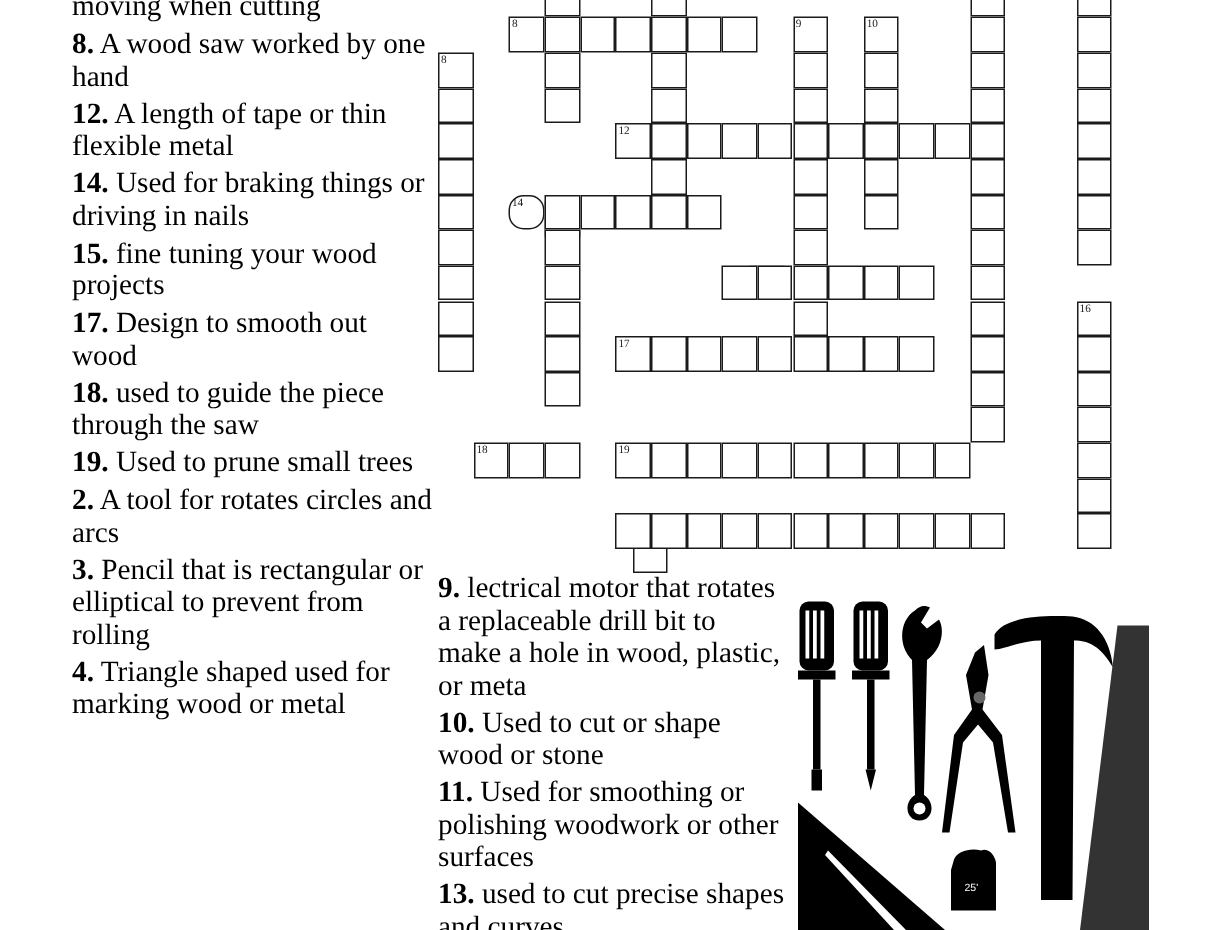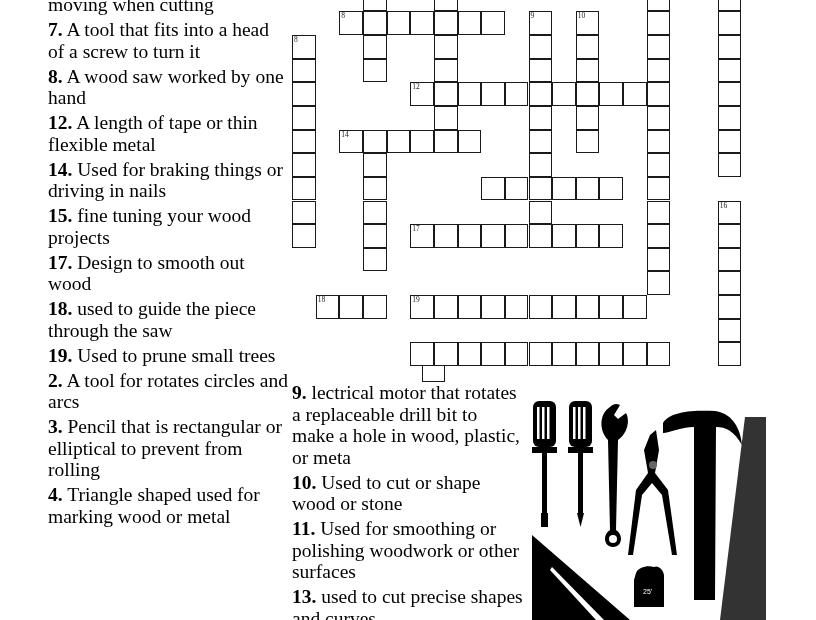--- a/index.html
+++ b/index.html
@@ -12,21 +12,20 @@
   .grid { position:absolute; left:0; top:0; width:816px; height:380px; }
   .cell { position:absolute; width:23.65px; height:23.65px; box-sizing:border-box; border:1.3px solid #1a1a1a; background:#fff; }
   .num { position:absolute; left:1px; top:0px; font-size:7.5px; line-height:8px; font-family:"Liberation Serif", serif; color:#222; }
   .tools { position:absolute; left:530px; top:395px; width:240px; height:225px; }
 </style>
 </head>
 <body>
 
 <div class="col-left">
   <div class="clue">moving when cutting</div>
-  <div class="clue"><b>7.</b> <span>A tool that fits into a head of a screw to turn it</span></div>
   <div class="clue"><b>8.</b> <span>A wood saw worked by one hand</span></div>
   <div class="clue"><b>12.</b> <span>A length of tape or thin flexible metal</span></div>
   <div class="clue"><b>14.</b> <span>Used for braking things or driving in nails</span></div>
   <div class="clue"><b>15.</b> <span>fine tuning your wood projects</span></div>
   <div class="clue"><b>17.</b> <span>Design to smooth out wood</span></div>
   <div class="clue"><b>18.</b> <span>used to guide the piece through the saw</span></div>
   <div class="clue"><b>19.</b> <span>Used to prune small trees</span></div>
   <div class="clue"><b>2.</b> <span>A tool for rotates circles and arcs</span></div>
   <div class="clue"><b>3.</b> <span>Pencil that is rectangular or elliptical to prevent from rolling</span></div>
   <div class="clue"><b>4.</b> <span>Triangle shaped used for marking wood or metal</span></div>
@@ -95,21 +94,21 @@
     <div class="cell" style="left: 292px; top: 105.9px;"></div>
     <div class="cell" style="left: 362.95px; top: 105.9px; margin-top: 28px;">
       <span class="num">13</span>
     </div>
     <div class="cell" style="left: 433.9px; top: 105.9px;"></div>
     <div class="cell" style="left: 528.5px; top: 105.9px;"></div>
     <div class="cell" style="left: 575.8px; top: 105.9px;"></div>
     <div class="cell" style="left: 646.75px; top: 105.9px;"></div>
     <div class="cell" style="left: 717.7px; top: 105.9px;"></div>
     <div class="cell" style="left: 292px; top: 129.55px;"></div>
-    <div class="cell" style="left: 339.3px; top: 129.55px;">
+    <div class="cell" style="left: 339.3px; top: 129.55px; border-radius: 10px;">
       <span class="num">14</span>
     </div>
     <div class="cell" style="left: 362.95px; top: 129.55px;"></div>
     <div class="cell" style="left: 386.6px; top: 129.55px;"></div>
     <div class="cell" style="left: 410.25px; top: 129.55px;"></div>
     <div class="cell" style="left: 433.9px; top: 129.55px;"></div>
     <div class="cell" style="left: 457.55px; top: 129.55px;"></div>
     <div class="cell" style="left: 528.5px; top: 129.55px;"></div>
     <div class="cell" style="left: 575.8px; top: 129.55px;"></div>
     <div class="cell" style="left: 646.75px; top: 129.55px;"></div>

